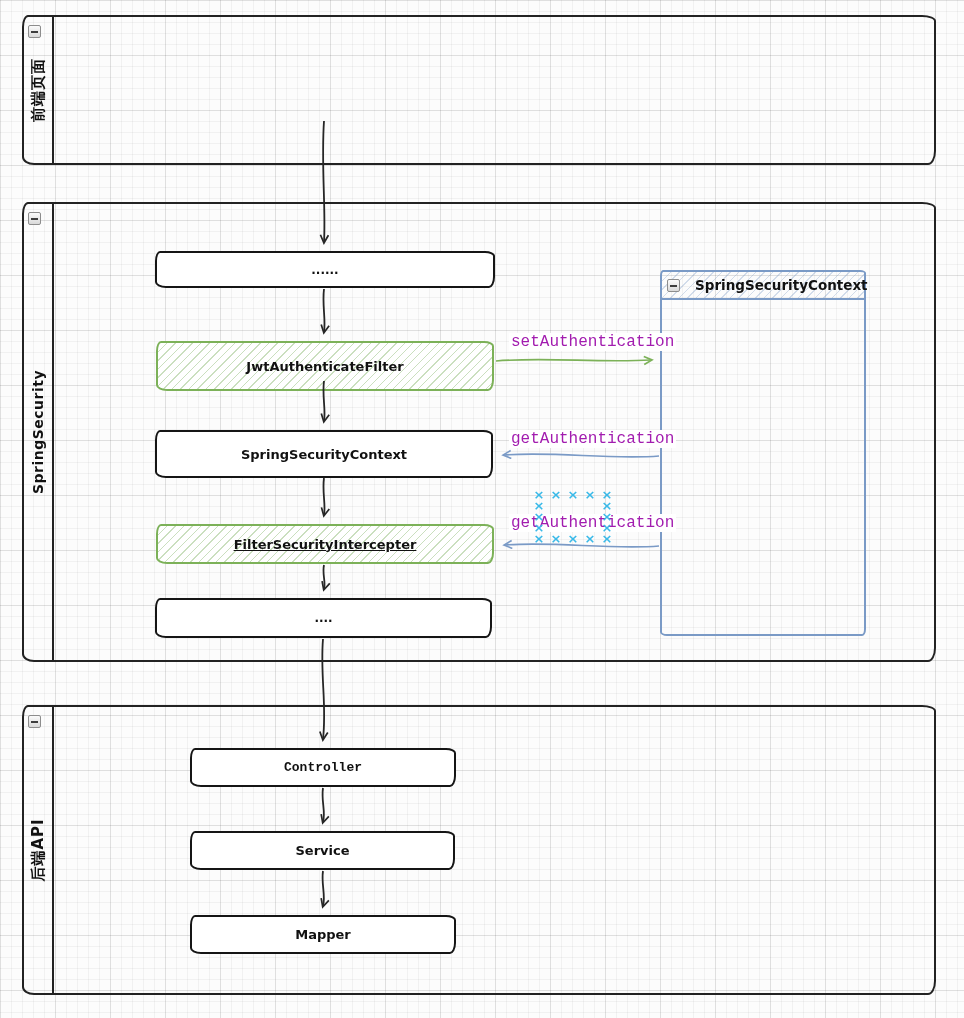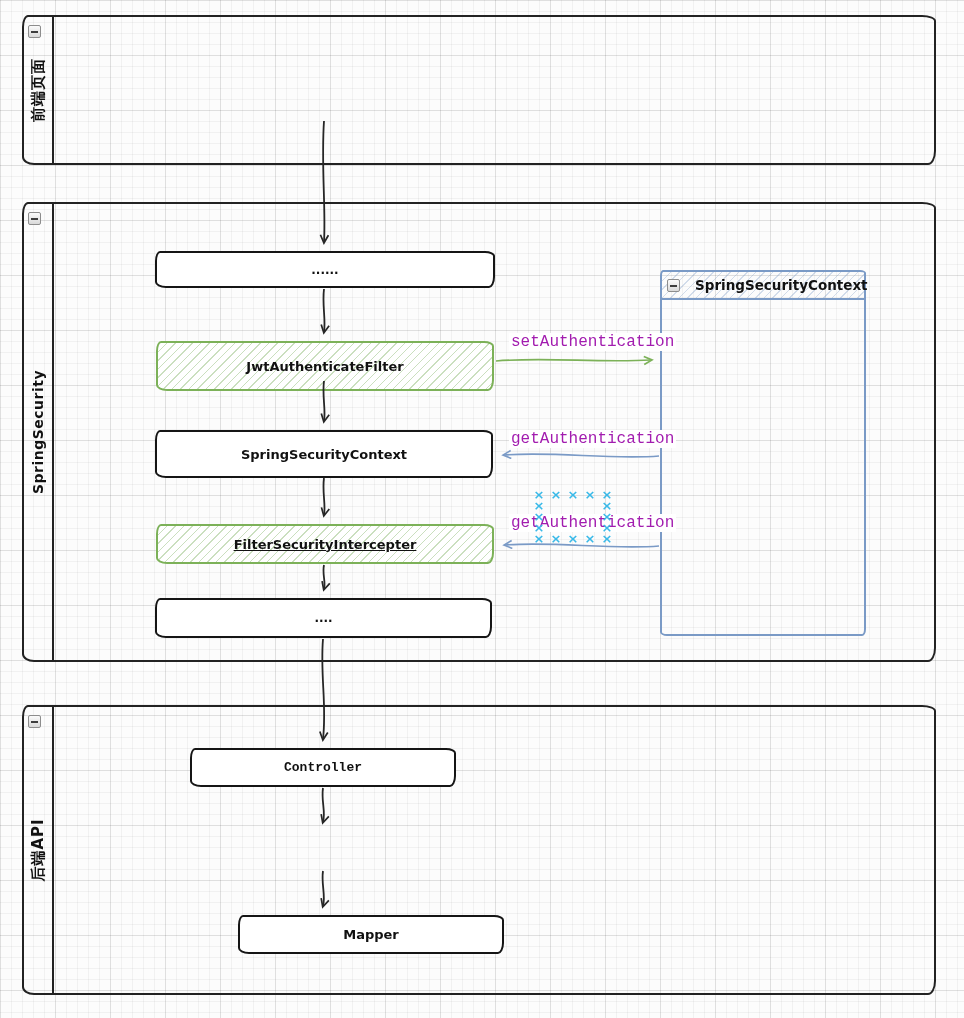--- a/index.html
+++ b/index.html
@@ -128,22 +128,25 @@
   </div>
 
   <div class="node" style="left:155px;top:598px;width:337px;height:40px;font-size:12px;">
     <span>....</span>
   </div>
 
   <div class="node" style="left:190px;top:748px;width:266px;height:39px;font-family:Liberation Mono, monospace;">
     <span>Controller</span>
   </div>
 
-
-  <div class="node" style="left:190px;top:915px;width:266px;height:39px;margin-left:48px;">
+  <div class="node" style="left:190px;top:831px;width:265px;height:39px;">
+    <span>Service</span>
+  </div>
+
+  <div class="node" style="left:190px;top:915px;width:266px;height:39px;">
     <span>Mapper</span>
   </div>
 
   <div class="context" style="left:660px;top:270px;width:206px;height:366px;">
     <div class="context-header">
       <div class="collapse-icon">
         <span class="minus-line"></span>
       </div>
       <span>SpringSecurityContext</span>
     </div>

